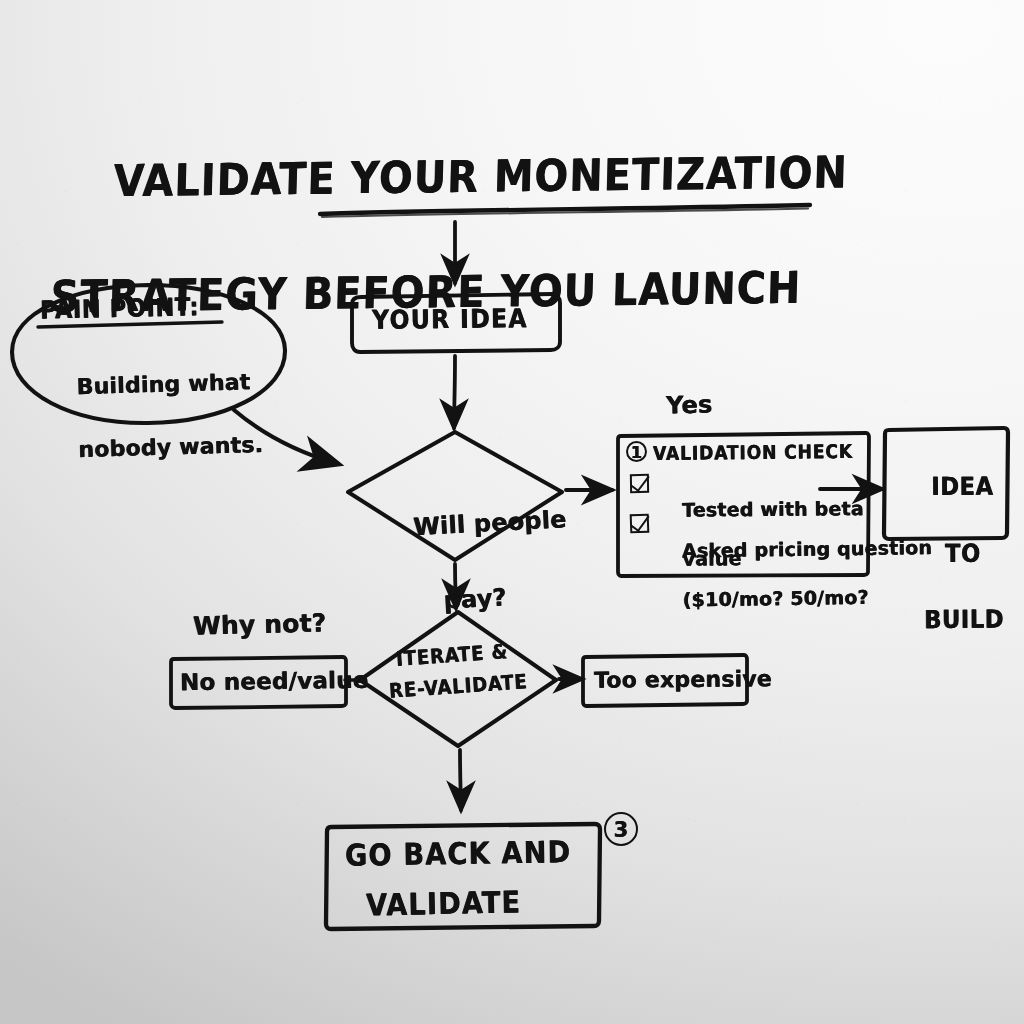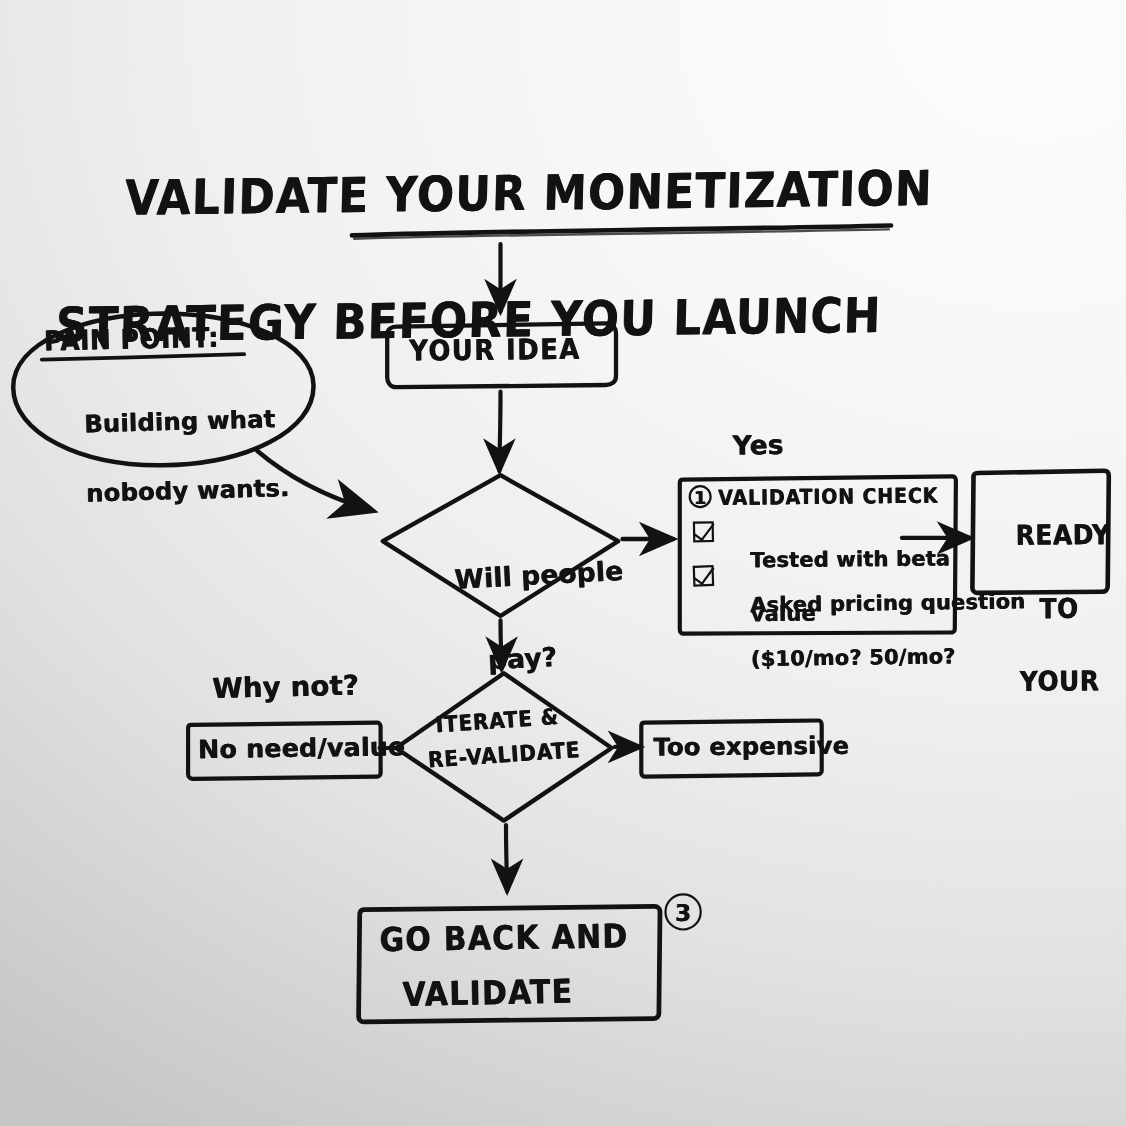--- a/index.html
+++ b/index.html
@@ -281,23 +281,23 @@
     <span>value</span>
   </div>
 
   <div class="chk" id="chk2"></div>
   <div class="lbl script" id="vc-i2">
     <span>Asked pricing question</span><br>
     <span>($10/mo? 50/mo?</span>
   </div>
 
   <div class="lbl caps" id="rtb-label">
-    <span>READY</span><br>
+    <span>IDEA</span><br>
     <span>TO</span><br>
-    <span>YOUR</span>
+    <span>BUILD</span>
   </div>
 
   <div class="lbl script" id="why-label">Why not?</div>
   <div class="lbl script" id="nnv-label">No need/value</div>
 
   <div class="lbl caps" id="iter-l1">ITERATE &amp;</div>
   <div class="lbl caps" id="iter-l2">RE-VALIDATE</div>
 
   <div class="lbl script" id="tooexp-label">Too expensive</div>
 

